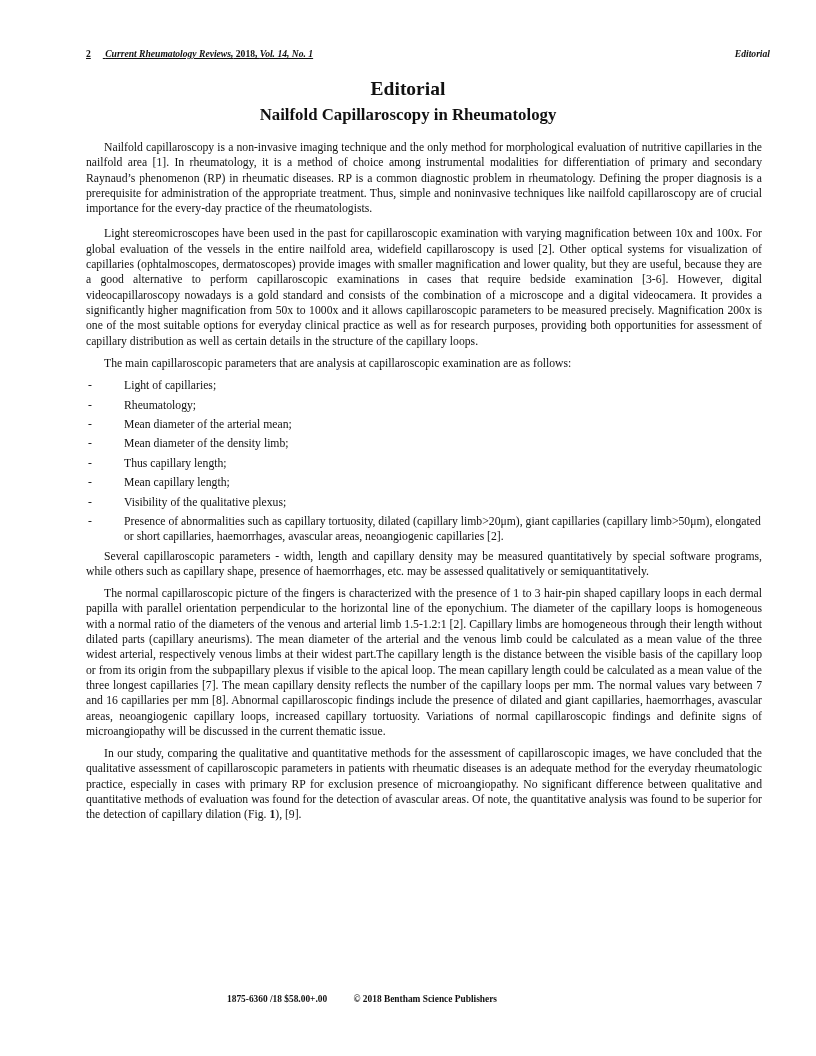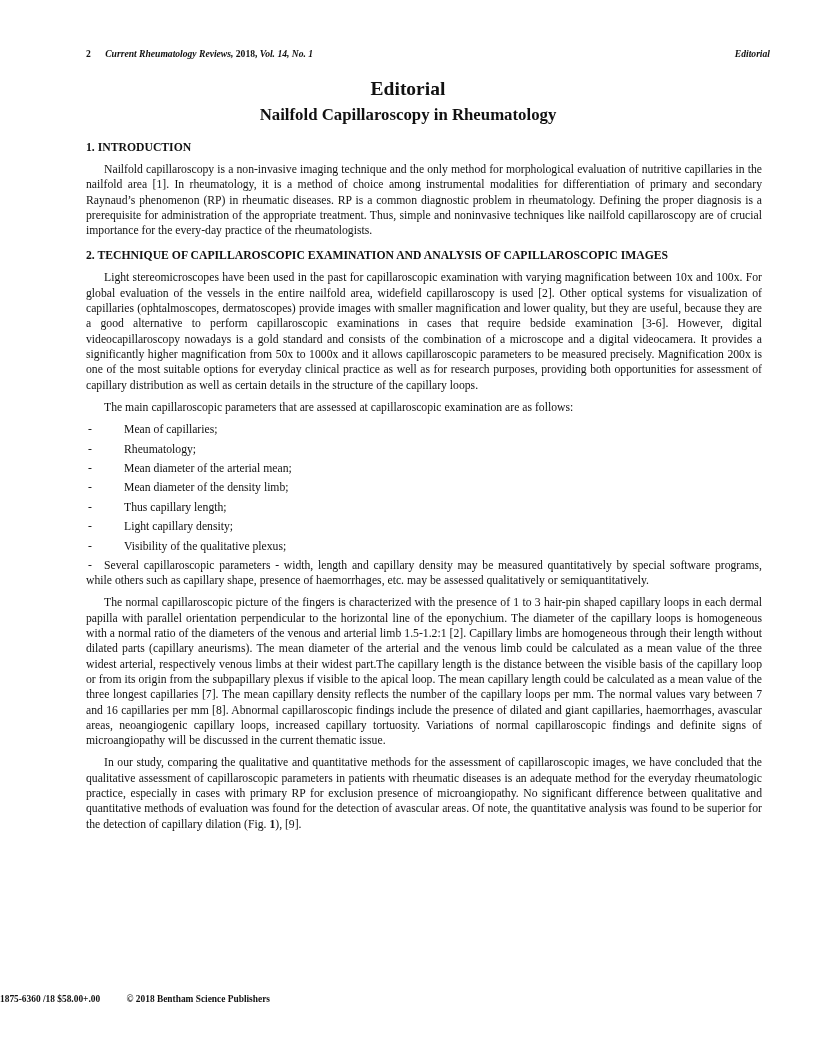--- a/index.html
+++ b/index.html
@@ -1,72 +1,70 @@
 <!DOCTYPE html>
 <html><head>
 <meta charset="utf-8">
 <style>
   html, body { margin: 0; padding: 0; background: #ffffff; }
   body { width: 816px; height: 1056px; position: relative; overflow: hidden;
          font-family: "Liberation Serif", serif; color: #111; }
   .running-head { position: absolute; top: 48px; left: 86px; width: 684px; height: 14px;
                   font-size: 9.6px; font-weight: bold; }
-  .rh-left { position: absolute; left: 0; top: 0; }
+  .rh-left { position: absolute; left: 0; top: 0; text-decoration: underline; }
   .rh-left .pg { margin-right: 12px; }
   .rh-left .it { font-style: italic; }
   .rh-right { position: absolute; right: 0; top: 0; font-style: italic; }
   .title { position: absolute; top: 78px; left: 0; width: 816px; text-align: center;
            font-size: 19.5px; font-weight: bold; }
   .subtitle { position: absolute; top: 105px; left: 0; width: 816px; text-align: center;
               font-size: 16.8px; font-weight: bold; }
   .content { position: absolute; top: 140px; left: 86px; width: 684px; font-size: 11.7px;
              line-height: 15.3px; }
   h2 { font-size: 11.7px; font-weight: bold; margin: 0 0 7px 0; line-height: 15px; }
   p { margin: 0 8px 7px 0; text-align: justify; text-indent: 18px; }
   .sec2 { margin-top: 10px; }
   ul.params { list-style: none; margin: 0 0 4px 0; padding: 0; }
   ul.params li { position: relative; padding-left: 38px; margin-bottom: 4.1px; line-height: 15.3px; }
   ul.params li .dash { position: absolute; left: 2px; top: 0; }
-  .footer { position: absolute; top: 994px; left: 0; width: 724px; text-align: left;
+  .footer { position: absolute; top: 994px; left: 0; width: 724px; text-align: center;
             font-size: 9.4px; font-weight: bold; }
   .footer .issn { margin-right: 24px; }
 </style>
 </head>
 <body>
 
 <div class="running-head">
   <div class="rh-left">
     <span class="pg">2</span>
     <span class="it">Current Rheumatology Reviews,</span><span> 2018, </span><span class="it">Vol. 14, No. 1</span>
   </div>
   <div class="rh-right">Editorial</div>
 </div>
 
 <div class="title">Editorial</div>
 <div class="subtitle">Nailfold Capillaroscopy in Rheumatology</div>
 
 <div class="content">
   <section>
-    <h2>1. INTRODUCTION</h2>
     <p>Nailfold capillaroscopy is a non-invasive imaging technique and the only method for morphological evaluation of nutritive capillaries in the nailfold area [1]. In rheumatology, it is a method of choice among instrumental modalities for differentiation of primary and secondary Raynaud’s phenomenon (RP) in rheumatic diseases. RP is a common diagnostic problem in rheuma­tology. Defining the proper diagnosis is a prerequisite for administration of the appropriate treatment. Thus, simple and nonin­vasive techniques like nailfold capillaroscopy are of crucial importance for the every-day practice of the rheumatologists.</p>
   </section>
 
   <section class="sec2">
-    <h2>2. TECHNIQUE OF CAPILLAROSCOPIC EXAMINATION AND ANALYSIS OF CAPILLAROSCOPIC IMAGES</h2>
     <p>Light stereomicroscopes have been used in the past for capillaroscopic examination with varying magnification between 10x and 100x. For global evaluation of the vessels in the entire nailfold area, widefield capillaroscopy is used [2]. Other optical systems for visualization of capillaries (ophtalmoscopes, dermatoscopes) provide images with smaller magnification and lower quality, but they are useful, because they are a good alternative to perform capillaroscopic examinations in cases that require bedside examination [3-6]. However, digital videocapillaroscopy nowadays is a gold standard and consists of the combination of a microscope and a digital videocamera. It provides a significantly higher magnification from 50x to 1000x and it allows capillaroscopic parameters to be measured precisely. Magnification 200x is one of the most suitable options for everyday clini­cal practice as well as for research purposes, providing both opportunities for assessment of capillary distribution as well as certain details in the structure of the capillary loops.</p>
-    <p>The main capillaroscopic parameters that are assessed at capillaroscopic examination are as follows:</p>
+    <p>The main capillaroscopic parameters that are analysis at capillaroscopic examination are as follows:</p>
     <ul class="params">
-      <li><span class="dash">-</span><span>Mean of capillaries;</span></li>
+      <li><span class="dash">-</span><span>Light of capillaries;</span></li>
       <li><span class="dash">-</span><span>Rheumatology;</span></li>
       <li><span class="dash">-</span><span>Mean diameter of the arterial mean;</span></li>
       <li><span class="dash">-</span><span>Mean diameter of the density limb;</span></li>
       <li><span class="dash">-</span><span>Thus capillary length;</span></li>
-      <li><span class="dash">-</span><span>Light capillary density;</span></li>
+      <li><span class="dash">-</span><span>Mean capillary length;</span></li>
       <li><span class="dash">-</span><span>Visibility of the qualitative plexus;</span></li>
-      <li><span class="dash">-</span></li>
+      <li><span class="dash">-</span><span>Presence of abnormalities such as capillary tortuosity, dilated (capillary limb&gt;20μm), giant capillaries (capillary limb&gt;50μm), elongated or short capillaries, haemorrhages, avascular areas, neoangiogenic capillaries [2].</span></li>
     </ul>
     <p>Several capillaroscopic parameters - width, length and capillary density may be measured quantitatively by special software programs, while others such as capillary shape, presence of haemorrhages, etc. may be assessed qualitatively or semiquantita­tively.</p>
     <p>The normal capillaroscopic picture of the fingers is characterized with the presence of 1 to 3 hair-pin shaped capillary loops in each dermal papilla with parallel orientation perpendicular to the horizontal line of the eponychium. The diameter of the cap­illary loops is homogeneous with a normal ratio of the diameters of the venous and arterial limb 1.5-1.2:1 [2]. Capillary limbs are homogeneous through their length without dilated parts (capillary aneurisms). The mean diameter of the arterial and the venous limb could be calculated as a mean value of the three widest arterial, respectively venous limbs at their widest part.The capillary length is the distance between the visible basis of the capillary loop or from its origin from the subpapillary plexus if visible to the apical loop. The mean capillary length could be calculated as a mean value of the three longest capillaries [7]. The mean capillary density reflects the number of the capillary loops per mm. The normal values vary between 7 and 16 capillaries per mm [8]. Abnormal capillaroscopic findings include the presence of dilated and giant capillaries, haemorrhages, avascular areas, neoangiogenic capillary loops, increased capillary tortuosity. Variations of normal capillaroscopic findings and definite signs of microangiopathy will be discussed in the current thematic issue.</p>
     <p><span>In our study, comparing the qualitative and quantitative methods for the assessment of capillaroscopic images, we have con­cluded that the qualitative assessment of capillaroscopic parameters in patients with rheumatic diseases is an adequate method for the everyday rheumatologic practice, especially in cases with primary RP for exclusion presence of microangiopathy. No significant difference between qualitative and quantitative methods of evaluation was found for the detection of avascular areas. Of note, the quantitative analysis was found to be superior for the detection of capillary dilation (Fig. </span><b>1</b><span>), [9].</span></p>
   </section>
 </div>
 
 <div class="footer">
   <span class="issn">1875-6360 /18 $58.00+.00</span>
   <span>© 2018 Bentham Science Publishers</span>

